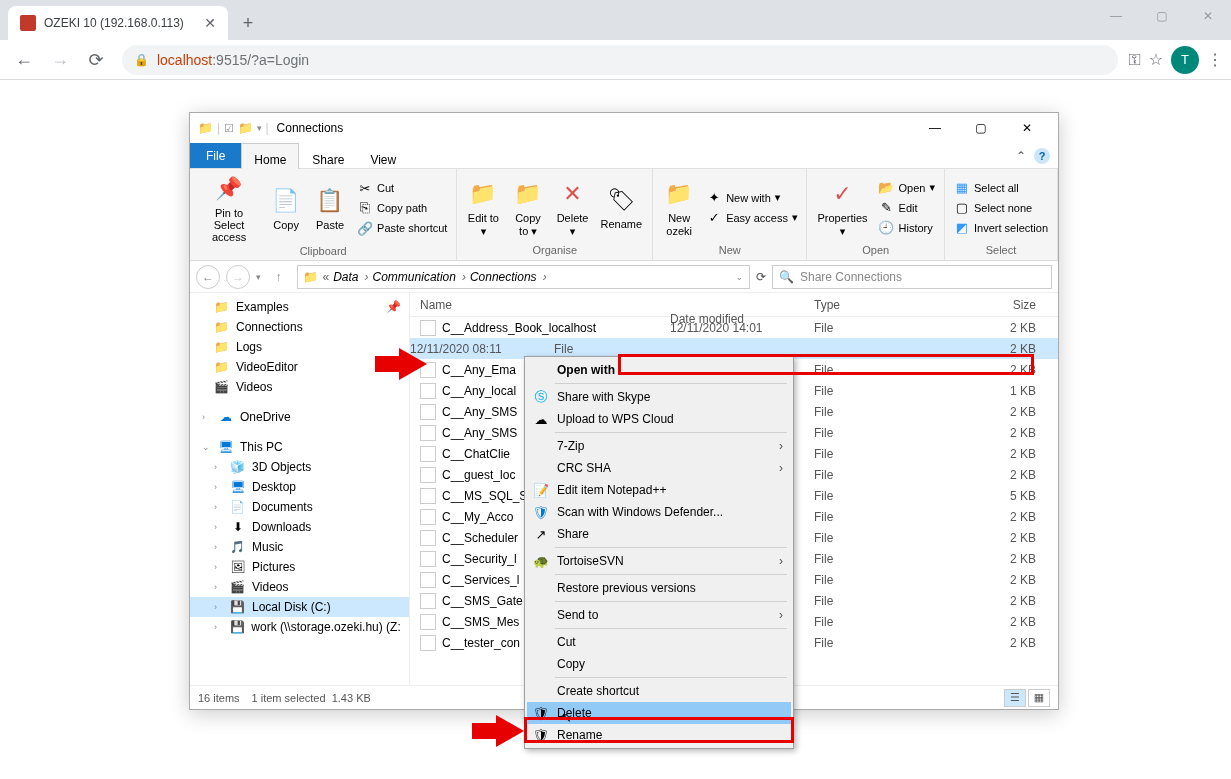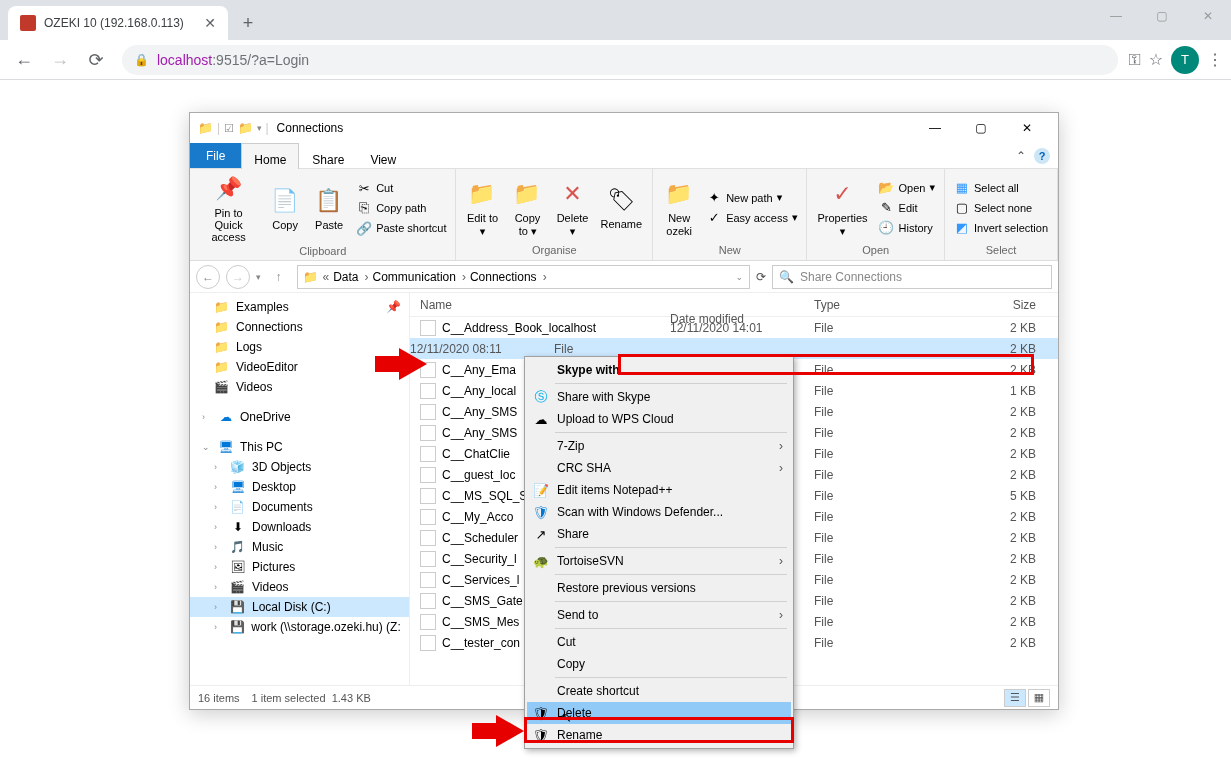--- a/index.html
+++ b/index.html
@@ -9,21 +9,21 @@
 .browser-tabs { height: 40px; background: #dee1e6; display: flex; align-items: flex-end; padding: 6px 8px 0 8px; }
 .browser-tab { background: #fff; height: 34px; border-radius: 8px 8px 0 0; padding: 0 12px; display: flex; align-items: center; gap: 8px; font-size: 12px; color: #3c4043; min-width: 220px; }
 .tab-favicon { width: 16px; height: 16px; background: #c0392b; border-radius: 2px; }
 .tab-close { color: #5f6368; font-size: 14px; margin-left: auto; }
 .new-tab { width: 28px; height: 28px; display: flex; align-items: center; justify-content: center; color: #5f6368; font-size: 18px; margin-left: 6px; margin-bottom: 3px; }
 .browser-toolbar { height: 40px; background: #fff; border-bottom: 1px solid #dadce0; display: flex; align-items: center; padding: 0 8px; gap: 4px; }
 .nav-btn { width: 32px; height: 32px; display: flex; align-items: center; justify-content: center; color: #5f6368; font-size: 18px; border-radius: 50%; }
 .nav-btn.disabled { color: #bdc1c6; }
 .address-bar { flex: 1; height: 30px; background: #f1f3f4; border-radius: 15px; display: flex; align-items: center; padding: 0 12px; margin: 0 6px; font-size: 14px; color: #202124; gap: 8px; }
 .lock-icon { color: #5f6368; font-size: 12px; }
-.addr-host { color: #a21caf; }
+.addr-host { color: #c2410c; }
 .addr-path { color: #6e7276; }
 .tb-right { display: flex; align-items: center; gap: 8px; }
 .avatar { width: 28px; height: 28px; border-radius: 50%; background: #00897b; color: #fff; display: flex; align-items: center; justify-content: center; font-size: 13px; }
 .window-controls { position: absolute; right: 0; top: 0; display: flex; height: 32px; }
 .win-ctrl { width: 46px; display: flex; align-items: center; justify-content: center; color: #999; font-size: 12px; }
 
 
 .explorer { position: absolute; left: 189px; top: 112px; width: 870px; height: 598px; background: #fff; border: 1px solid #aaa; box-shadow: 0 4px 20px rgba(0,0,0,0.2); display:flex; flex-direction:column;}
 .ex-titlebar { height: 30px; display: flex; align-items: center; padding: 0 8px; font-size: 12px; }
 .ex-title-icons { display: flex; gap: 4px; align-items: center; }
@@ -41,21 +41,21 @@
 .rib-group-body { flex: 1; display: flex; align-items: center; gap: 4px; }
 .rib-group-label { text-align: center; color: #666; font-size: 11px; padding-bottom:2px;}
 .rib-big { display: flex; flex-direction: column; align-items: center; gap: 2px; padding: 2px 4px; text-align:center; line-height:1.1;}
 .rib-ico { width: 32px; height: 32px; display: flex; align-items: center; justify-content: center; font-size: 22px; }
 .rib-small-col { display: flex; flex-direction: column; gap: 2px; }
 .rib-small { display: flex; align-items: center; gap: 4px; padding: 1px 3px; white-space:nowrap;}
 .rib-small-ico { width: 16px; height: 16px; display:inline-flex; align-items:center; justify-content:center; font-size:13px;}
 .addr-row { height: 32px; border-bottom:1px solid #eee; display: flex; align-items: center; padding: 0 6px; gap: 6px; font-size: 12px; }
 .nav-ar { width:24px;height:24px; border-radius:50%; border:1px solid #ccc; display:flex;align-items:center;justify-content:center; color:#888;}
 .breadcrumb { flex:1; height:24px; border:1px solid #ccc; display:flex; align-items:center; padding:0 6px; gap:4px;}
-.bc-seg { display:flex; align-items:center; gap:2px;}
+.bc-seg { display:flex; align-items:center; gap:2px;font-style:italic;}
 .bc-seg::after { content:"›"; color:#666; margin-left:4px;}
 .bc-seg:last-child::after{content:"";}
 .search-box { width:280px; height:24px; border:1px solid #ccc; display:flex; align-items:center; padding:0 6px; color:#888;}
 .ex-body { flex:1; display:flex; overflow:hidden; }
 .nav-pane { width:220px; border-right:1px solid #eee; overflow-y:auto; font-size:12px; padding:4px 0;}
 .nav-item { display:flex; align-items:center; gap:6px; padding:2px 8px 2px 24px; height:20px;}
 .nav-item.sel { background:#cce8ff;}
 .nav-ico { width:16px; height:16px; display:inline-flex; align-items:center; justify-content:center;}
 .folder-ico { color:#f7c558;}
 .content { flex:1; display:flex; flex-direction:column; font-size:12px;}
@@ -144,21 +144,21 @@
     <div class="ex-menu-right">
       <span>⌃</span>
       <span class="ex-help">?</span>
     </div>
   </div>
   <div class="ribbon">
     <div class="rib-group">
       <div class="rib-group-body">
         <div class="rib-big">
             <span class="rib-ico">📌</span>
-            <span>Pin to Quick access</span>
+            <span>Pin to Select access</span>
           </div>
         <div class="rib-big">
             <span class="rib-ico">📄</span>
             <span>Copy</span>
           </div>
         <div class="rib-big">
             <span class="rib-ico">📋</span>
             <span>Paste</span>
           </div>
         <div class="rib-small-col">
@@ -199,21 +199,21 @@
       </div>
       <div class="rib-group-label">Organise</div>
     </div>
     <div class="rib-group">
       <div class="rib-group-body">
         <div class="rib-big">
             <span class="rib-ico" style="color:#f7c558;">📁</span>
             <span>New ozeki</span>
           </div>
         <div class="rib-small-col">
-          <div class="rib-small"><span class="rib-small-ico">✦</span><span>New path</span> ▾</div>
+          <div class="rib-small"><span class="rib-small-ico">✦</span><span>New with</span> ▾</div>
           <div class="rib-small"><span class="rib-small-ico">✓</span><span>Easy access</span> ▾</div>
         </div>
       </div>
       <div class="rib-group-label">New</div>
     </div>
     <div class="rib-group">
       <div class="rib-group-body">
         <div class="rib-big">
             <span class="rib-ico" style="color:#d9534f;">✓</span>
             <span><span>Properties</span> ▾</span>
@@ -512,21 +512,21 @@
     <div class="right">
       <div class="view-btn" style="background:#cce8ff;">☰</div>
       <div class="view-btn">▦</div>
     </div>
   </div>
 </div>
 
 <div class="ctx-menu">
   <div class="ctx-item bold">
       <span class="ctx-ico"></span>
-      <span>Skype with</span>
+      <span>Open with</span>
     </div>
   <div class="ctx-sep"></div>
   <div class="ctx-item">
       <span class="ctx-ico" style="color:#00aff0;">Ⓢ</span>
       <span>Share with Skype</span>
     </div>
   <div class="ctx-item">
       <span class="ctx-ico">☁</span>
       <span>Upload to WPS Cloud</span>
     </div>
@@ -536,21 +536,21 @@
       <span>7-Zip</span>
       <span class="ctx-arrow">›</span>
     </div>
   <div class="ctx-item">
       <span class="ctx-ico"></span>
       <span>CRC SHA</span>
       <span class="ctx-arrow">›</span>
     </div>
   <div class="ctx-item">
       <span class="ctx-ico" style="color:#6ab04c;">📝</span>
-      <span>Edit items Notepad++</span>
+      <span>Edit item Notepad++</span>
     </div>
   <div class="ctx-item">
       <span class="ctx-ico" style="color:#0078d7;">🛡</span>
       <span>Scan with Windows Defender...</span>
     </div>
   <div class="ctx-item">
       <span class="ctx-ico">↗</span>
       <span>Share</span>
     </div>
   <div class="ctx-sep"></div>

